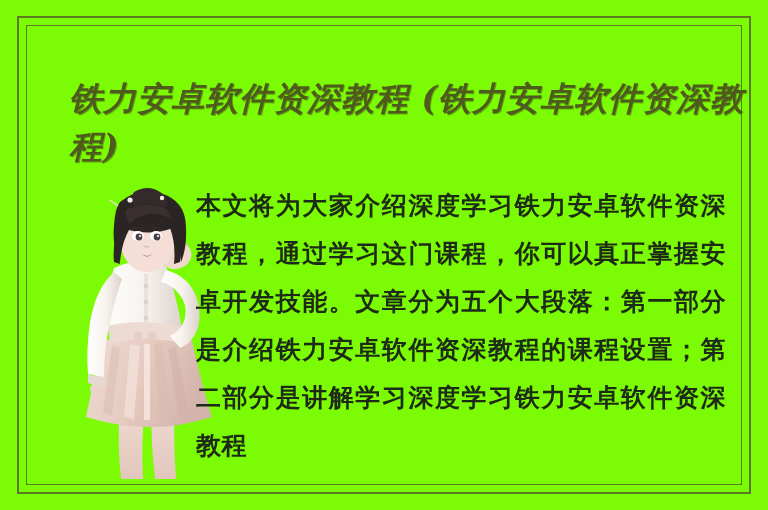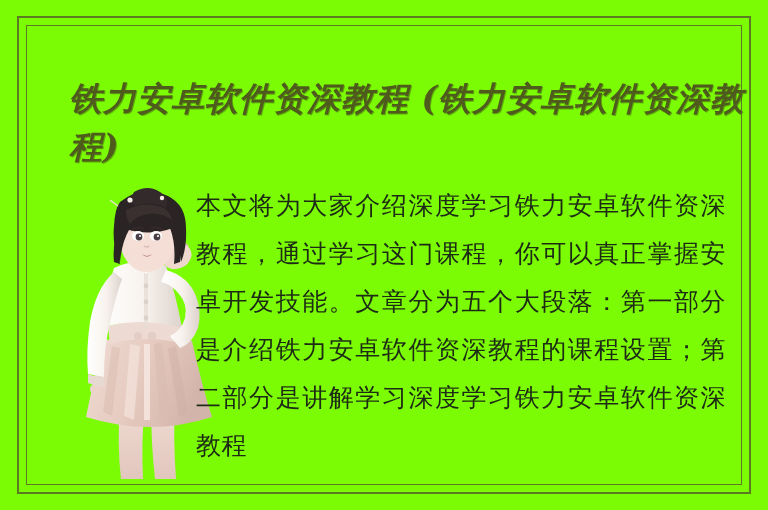--- a/index.html
+++ b/index.html
@@ -84,20 +84,21 @@
     width: 530px;
     height: 292px;
     overflow: hidden;
     color: #1d2a16;
     font-family: "DejaVu Sans", sans-serif;
     font-size: 25px;
     line-height: 48px;
     letter-spacing: 0.5px;
     text-align: justify;
     margin: 0;
+    font-weight: bold;
   }
 </style>
 </head>
 <body>
 
 <div id="poster">
 
   <div class="frame-outer"></div>
   <div class="frame-inner"></div>
 

